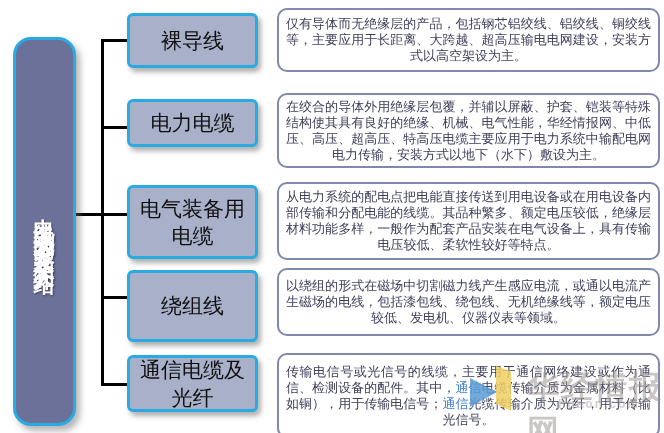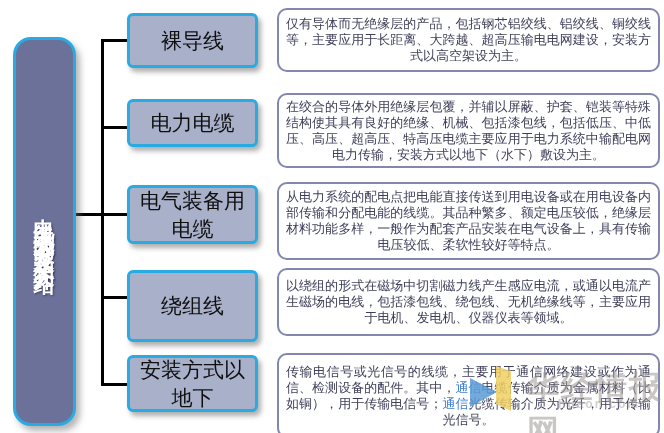--- a/index.html
+++ b/index.html
@@ -58,21 +58,21 @@
     text-align: center;
     font-family: Liberation Sans, sans-serif;
     font-size: 21px;
     color: #0f0f0f;
     line-height: 1.3;
     z-index: 2;
     padding: 0 2px;
   }
   .c1 { top: 13px;  height: 55px; }
   .c2 { top: 99px;  height: 48px; }
-  .c3 { top: 185px; height: 59px; }
+  .c3 { top: 185px; height: 74px; }
   .c4 { top: 270px; height: 72px; }
   .c5 { top: 355px; height: 57px; }
 
   
   .desc-box {
     position: absolute;
     left: 277px; width: 383px;
     background: #ffffff;
     border: 2px solid #8187ad;
     border-radius: 10px;
@@ -141,34 +141,34 @@
   <div class="cat-box c2">
     <span>电力电缆</span>
   </div>
   <div class="cat-box c3">
     <span>电气装备用电缆</span>
   </div>
   <div class="cat-box c4">
     <span>绕组线</span>
   </div>
   <div class="cat-box c5">
-    <span>安装方式以地下</span>
+    <span>通信电缆及光纤</span>
   </div>
 
   <div class="desc-box d1">
     <p>仅有导体而无绝缘层的产品，包括钢芯铝绞线、铝绞线、铜绞线等，主要应用于长距离、大跨越、超高压输电电网建设，安装方式以高空架设为主。</p>
   </div>
   <div class="desc-box d2">
-    <p>在绞合的导体外用绝缘层包覆，并辅以屏蔽、护套、铠装等特殊结构使其具有良好的绝缘、机械、包括漆包线，包括低压、中低压、高压、超高压、特高压电缆主要应用于电力系统中输配电网电力传输，安装方式以地下（水下）敷设为主。</p>
+    <p>在绞合的导体外用绝缘层包覆，并辅以屏蔽、护套、铠装等特殊结构使其具有良好的绝缘、机械、电气性能，华经情报网、中低压、高压、超高压、特高压电缆主要应用于电力系统中输配电网电力传输，安装方式以地下（水下）敷设为主。</p>
   </div>
   <div class="desc-box d3">
     <p>从电力系统的配电点把电能直接传送到用电设备或在用电设备内部传输和分配电能的线缆。其品种繁多、额定电压较低，绝缘层材料功能多样，一般作为配套产品安装在电气设备上，具有传输电压较低、柔软性较好等特点。</p>
   </div>
   <div class="desc-box d4">
-    <p>以绕组的形式在磁场中切割磁力线产生感应电流，或通以电流产生磁场的电线，包括漆包线、绕包线、无机绝缘线等，主要应用于电机、发电机、仪器仪表等领域。</p>
+    <p>以绕组的形式在磁场中切割磁力线产生感应电流，或通以电流产生磁场的电线，包括漆包线、绕包线、无机绝缘线等，额定电压较低、发电机、仪器仪表等领域。</p>
   </div>
   <div class="desc-box d5">
     <p><span>传输电信号或光信号的线缆，主要用于通信网络建设或作为通信、检测设备的配件。其中，</span><span class="hl">通信</span><span>电缆传输介质为金属材料（比如铜），用于传输电信号；</span><span class="hl">通信</span><span>光缆传输介质为光纤，用于传输光信号。</span></p>
   </div>
 
   <svg class="wm-logo" viewBox="0 0 48 50">
     <polygon points="0,14 0,43 27,28" fill="#5b9bd5" opacity="0.85"></polygon>
     <polygon points="26,2 41,7 41,47 26,40" fill="#f0cf63" opacity="0.85"></polygon>
   </svg>
   <div class="wm-name">华经情报网</div>

